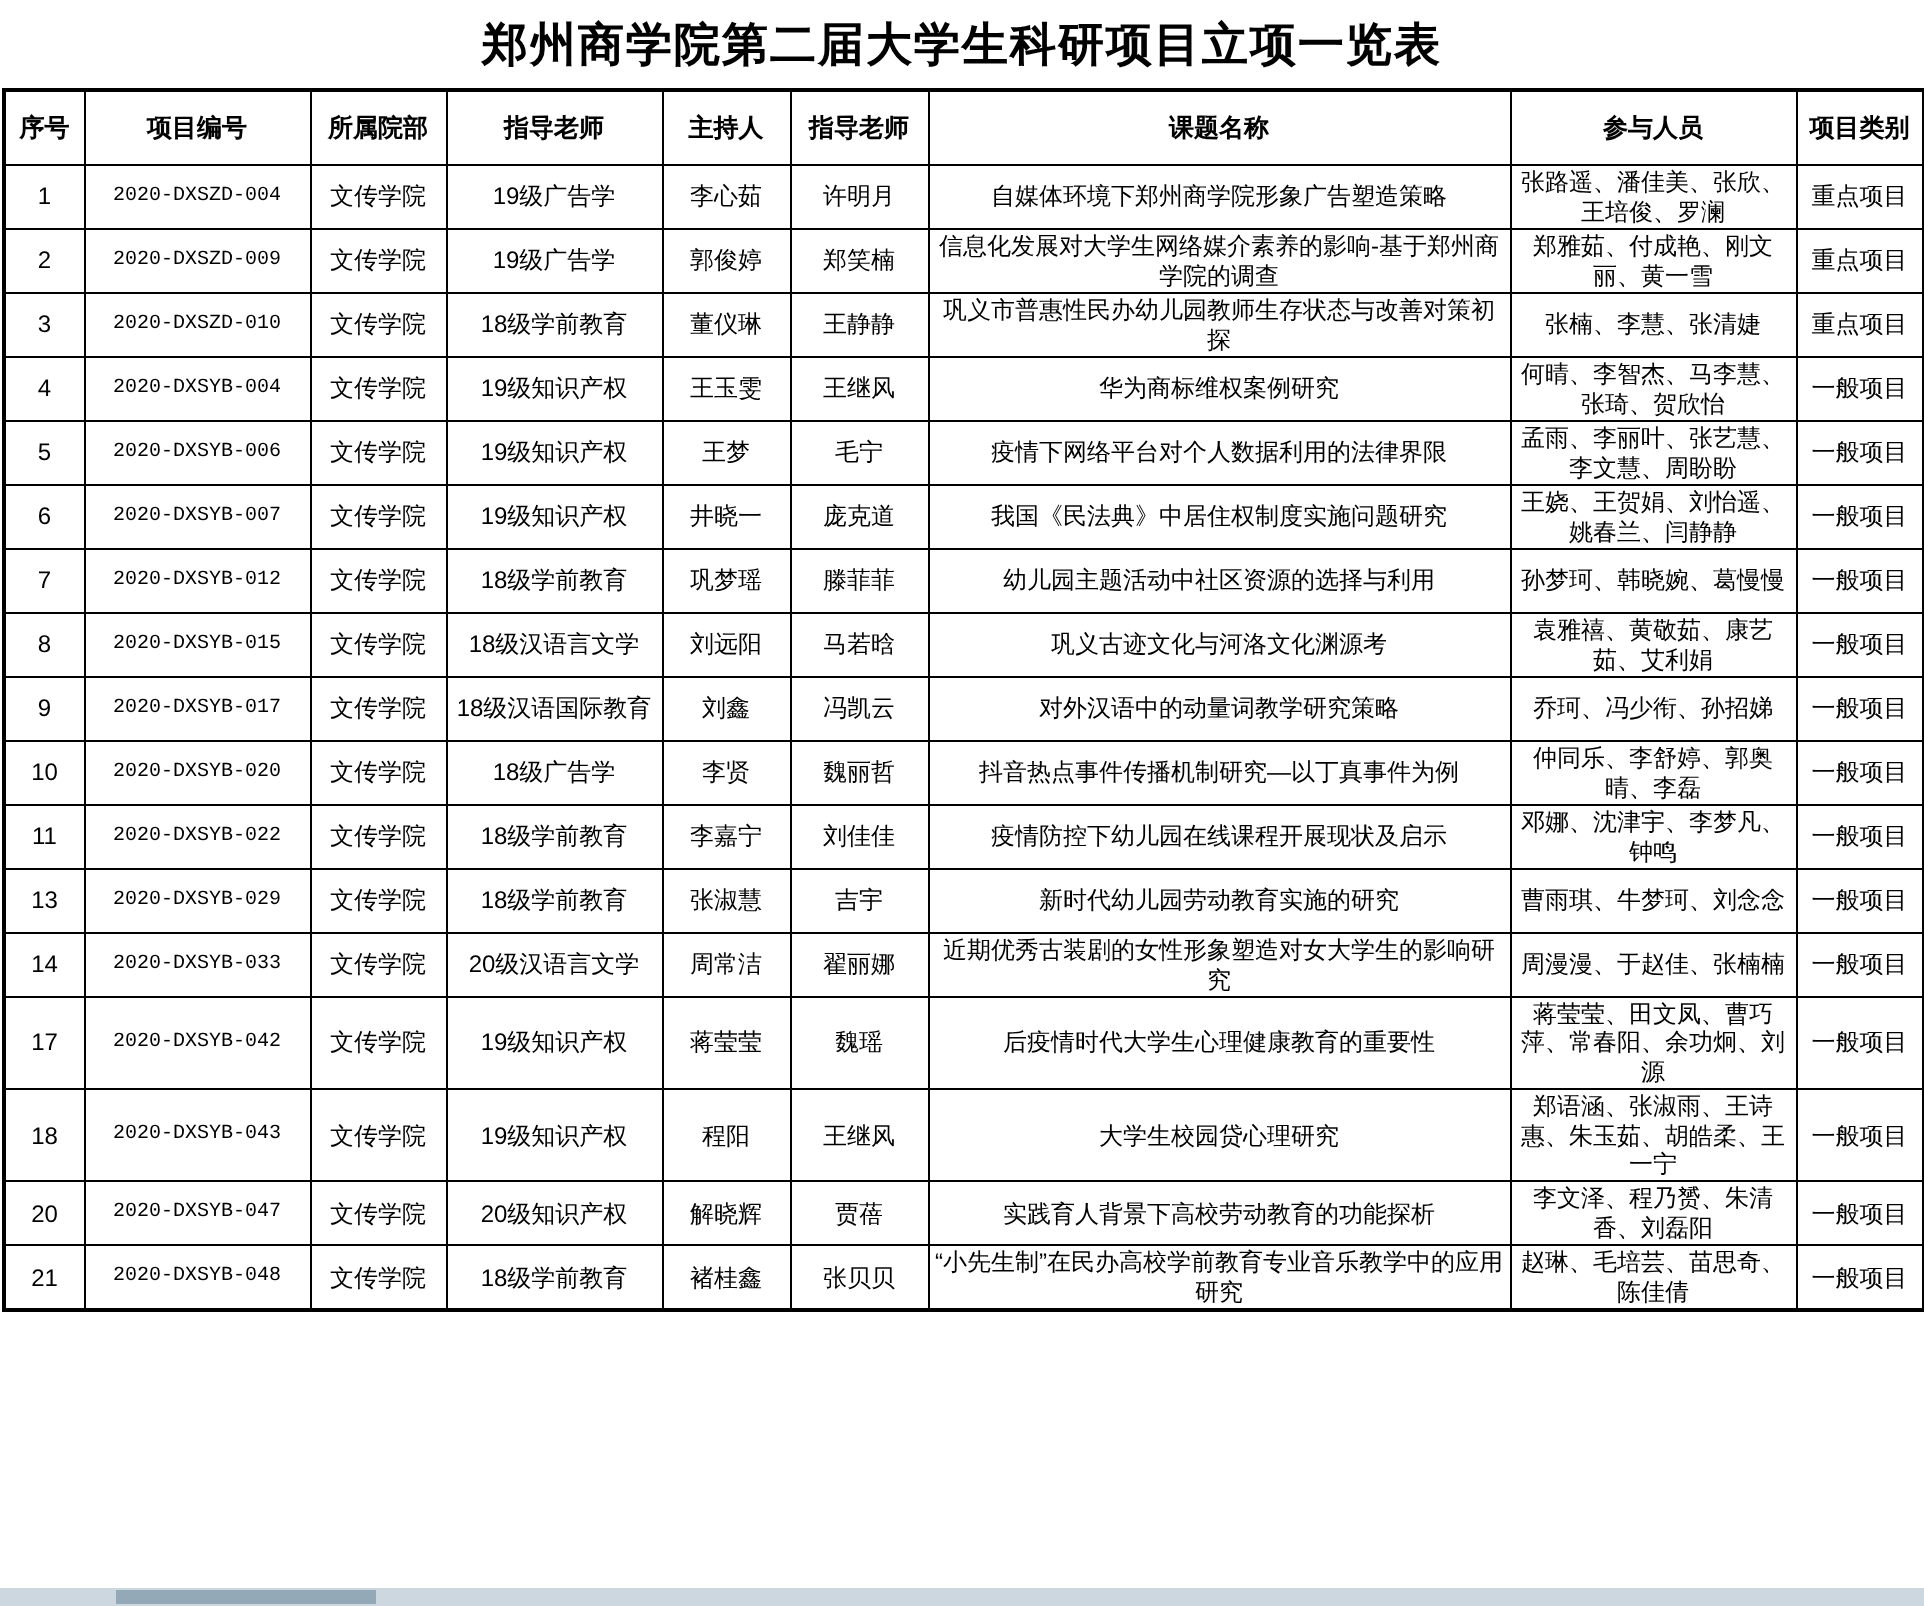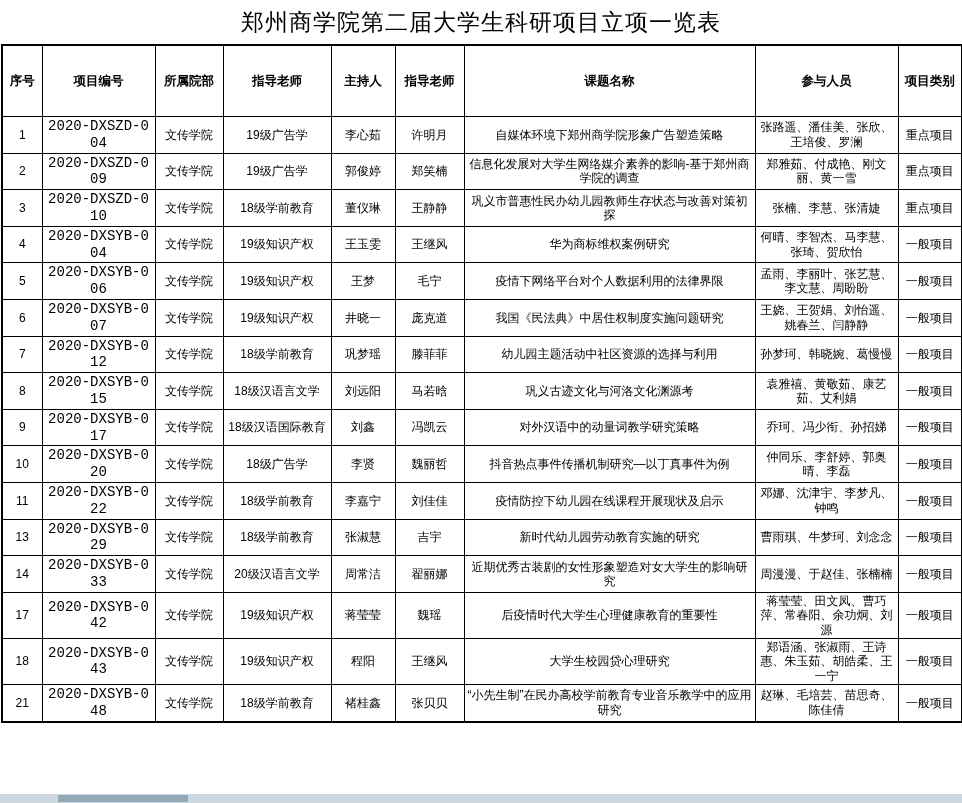--- a/index.html
+++ b/index.html
@@ -17,21 +17,21 @@
     height: 803px;
     display: flex;
     flex-direction: column;
   }
   .title {
     height: 44px;
     display: flex;
     align-items: center;
     justify-content: center;
     font-size: 23px;
-    font-weight: normal;
+    font-weight: bold;
     letter-spacing: 1px;
     text-align: center;
   }
   table.grid {
     border-collapse: collapse;
     table-layout: fixed;
     width: 960px;
     margin-left: 1px;
     border: 2px solid #000;
   }
@@ -42,27 +42,27 @@
     padding: 1px 3px;
     font-size: 12px;
     line-height: 1.2;
     word-break: break-all;
     overflow: hidden;
   }
   table.grid th {
     font-size: 12.5px;
     font-weight: bold;
     height: 30px;
-    padding: 20px 2px;
+    padding: 3px 2px;
   }
   table.grid td { height: 29px; }
   
   table.grid td:nth-child(2) {
     font-family: "Liberation Mono", "DejaVu Sans Mono", monospace;
-    font-size: 14px;
+    font-size: 10px;
   }
   .footer-strip {
     margin-top: auto;
     height: 9px;
     background: #cdd7df;
     position: relative;
   }
   .footer-strip .thumb {
     position: absolute;
     left: 58px;
@@ -264,20 +264,31 @@
           <td>2020-DXSYB-043</td>
           <td>文传学院</td>
           <td>19级知识产权</td>
           <td>程阳</td>
           <td>王继风</td>
           <td>大学生校园贷心理研究</td>
           <td>郑语涵、张淑雨、王诗惠、朱玉茹、胡皓柔、王一宁</td>
           <td>一般项目</td>
         </tr>
         <tr>
+          <td>20</td>
+          <td>2020-DXSYB-047</td>
+          <td>文传学院</td>
+          <td>20级知识产权</td>
+          <td>解晓辉</td>
+          <td>贾蓓</td>
+          <td>实践育人背景下高校劳动教育的功能探析</td>
+          <td>李文泽、程乃赟、朱清香、刘磊阳</td>
+          <td>一般项目</td>
+        </tr>
+        <tr>
           <td>21</td>
           <td>2020-DXSYB-048</td>
           <td>文传学院</td>
           <td>18级学前教育</td>
           <td>褚桂鑫</td>
           <td>张贝贝</td>
           <td>“小先生制”在民办高校学前教育专业音乐教学中的应用研究</td>
           <td>赵琳、毛培芸、苗思奇、陈佳倩</td>
           <td>一般项目</td>
         </tr>

